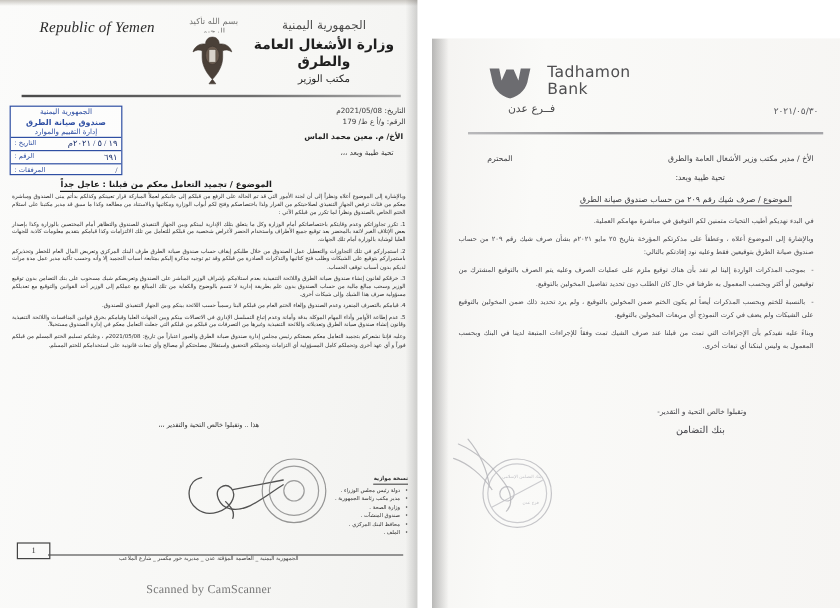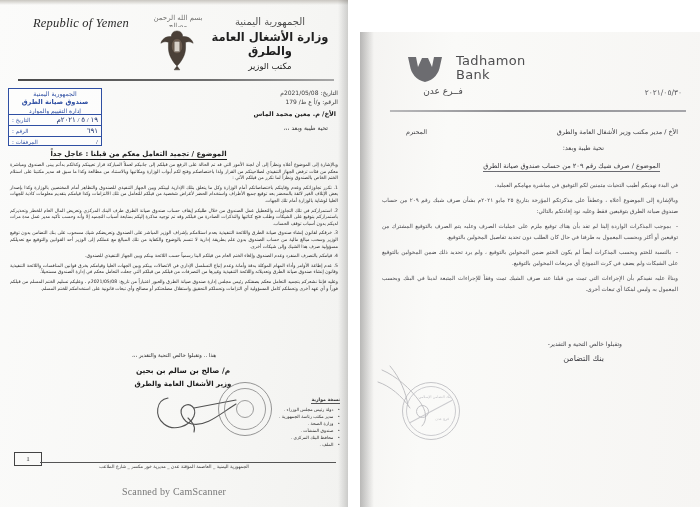--- a/index.html
+++ b/index.html
@@ -167,21 +167,21 @@
 
   <div class="page-left">
     <div class="edge-top"></div>
 
     <div class="lh">
       <div class="lh-en">
         <div class="l1">Republic of Yemen</div>
       </div>
 
       <div class="emblem">
-        <div class="script">بسم الله الرحمن مصالح</div>
+        <div class="script">بسم الله تأكيد الرحيم</div>
         <svg class="eagle" viewBox="0 0 40 48">
           <g fill="#4a4038" stroke="#3a322c" stroke-width="0.5">
             <path d="M20 6 C16 6 14 9 14 12 L12 12 C8 12 4 15 3 19 C6 17 9 17 11 18 L11 24 C11 31 15 38 20 43 C25 38 29 31 29 24 L29 18 C31 17 34 17 37 19 C36 15 32 12 28 12 L26 12 C26 9 24 6 20 6 Z"></path>
             <ellipse cx="20" cy="22" rx="6" ry="8" fill="#6b5c50"></ellipse>
             <rect x="17" y="17" width="6" height="11" fill="#d8d2ca" stroke="#4a4038" stroke-width="0.4"></rect>
             <path d="M20 43 L17 47 L23 47 Z" fill="#4a4038"></path>
           </g>
         </svg>
       </div>
 
@@ -229,24 +229,20 @@
       <p>1. تكرر تجاوزاتكم وعدم وقايتكم باختصاصاتكم أمام الوزارة وكل ما يتعلق بتلك الإدارية ليبتكم وبين الجهاز التنفيذي للصندوق والتظاهر أمام المختصين بالوزارة وكذا بإصدار بعض الإتلاف الغير لائقة بالمحضر بعد توقيع جميع الأطراف واستخدام الحضر لأغراض شخصية من قبلكم للتعامل من تلك الالتزامات وكذا قيامكم بتقديم معلومات كاذبة للجهات العليا لوشاية بالوزارة أمام تلك الجهات.</p>
       <p>2. استمراركم في تلك التجاوزات والتعطيل عمل الصندوق من خلال طلبكم إيقاف حساب صندوق صيانة الطرق طرف البنك المركزي وتعريض المال العام للخطر وتحذيركم باستمراركم بتوقيع على الشيكات وطلب فتح كتائبها والتذكرات الصادرة من قبلكم وقد تم توجيه مذكرة إليكم بمتابعة أسباب التجميد إلا وأنه وحسب تأكيد مدير عمل مدة مرات لديكم بدون أسباب توقف الحساب.</p>
       <p>3. خرقكم لقانون إنشاء صندوق صيانة الطرق واللائحة التنفيذية بعدم استلامكم بإشراف الوزير المباشر على الصندوق وتعريضكم شيك مسحوب على بنك التضامن بدون توقيع الوزير وسحب مبالغ مالية من حساب الصندوق بدون علم بطريقة إدارية لا تتسم بالوضوح والكفاية من تلك المبالغ مع عملكم إلى الوزير أحد القوانين والتوقيع مع تعديلكم مسؤولية صرف هذا الشيك وإلى شيكات أخرى.</p>
       <p>4. قيامكم بالتصرف المنفرد وعدم الصندوق وإلغاء الختم العام من قبلكم البنا رسمياً حسب اللائحة بينكم وبين الجهاز التنفيذي للصندوق.</p>
       <p>5. عدم إطاعة الأوامر وأداء المهام الموكلة بدقة وأمانة وعدم إتباع التسلسل الإداري في الاتصالات بينكم وبين الجهات العليا وقيامكم بخرق قوانين المنافسات واللائحة التنفيذية وقانون إنشاء صندوق صيانة الطرق وتعديلاته واللائحة التنفيذية وغيرها من التصرفات من قبلكم من قبلكم التي جعلت التعامل معكم في إدارة الصندوق مستحيلاً.</p>
       <p>وعليه فإننا نشعركم بتجميد التعامل معكم بصفتكم رئيس مجلس إدارة صندوق صيانة الطرق والعبور اعتباراً من تاريخ: 2021/05/08م ، وعليكم تسليم الختم المسلم من قبلكم فوراً و أي عهد أخرى وتحملكم كامل المسؤولية أي التزامات وتحملكم التحقيق واستقلال مصلحتكم أو مصالح وأي تبعات قانونية على استخدامكم للختم المسلم.</p>
     </div>
 
     <div class="closing-l">هذا .. وتقبلوا خالص التحية والتقدير ،،،</div>
 
-    <div class="sign-l">
-      <div class="n">م/ صالح بن سالم بن بحين</div>
-      <div class="t">وزير الأشغال العامة والطرق</div>
-    </div>
 
     <svg class="squiggle" viewBox="0 0 90 62">
       <g fill="none" stroke="#2a2a2a" stroke-width="1.1" stroke-linecap="round">
         <path d="M18 20 C6 22 4 38 14 46 C24 54 40 48 44 38 C47 30 40 24 34 28 C28 32 32 44 42 46 C56 49 70 36 86 26"></path>
         <path d="M44 30 L86 22"></path>
         <path d="M38 40 C42 44 46 48 44 54"></path>
       </g>
     </svg>
     <div class="seal-round"></div>
 

